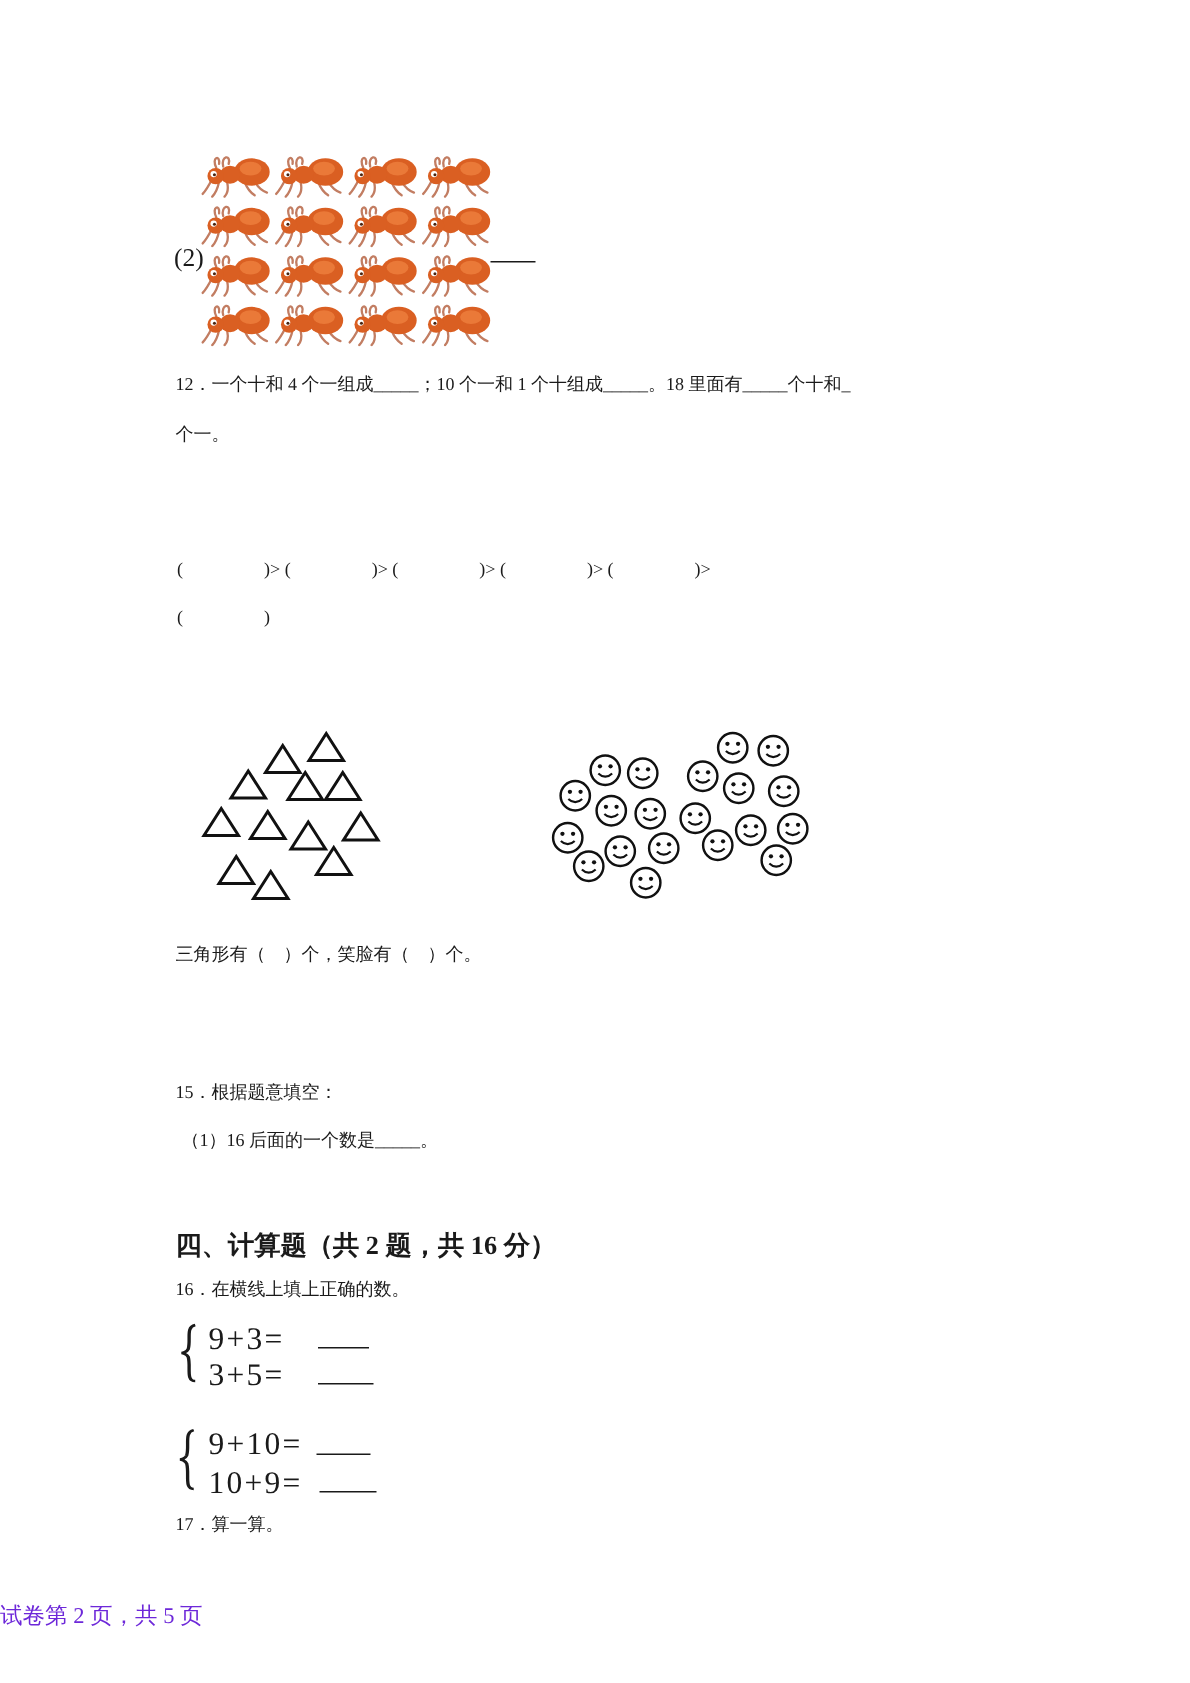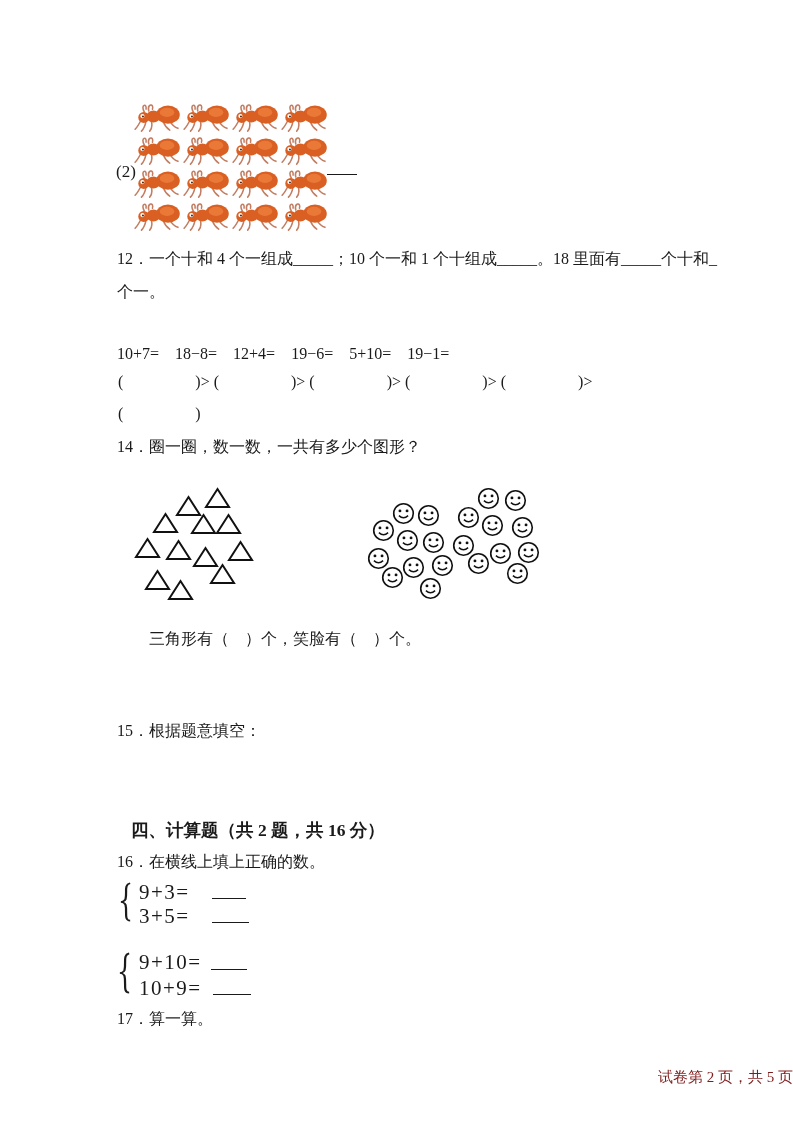--- a/index.html
+++ b/index.html
@@ -1,28 +1,28 @@
 <!DOCTYPE html>
 <html><head>
 <meta charset="utf-8">
 <style>
   html,body{margin:0;padding:0;background:#ffffff;}
   .page{
     position:relative;width:793px;height:1122px;background:#ffffff;
     font-family:"Liberation Serif","DejaVu Serif",serif;color:#1a1a1a;overflow:hidden;
   }
-  .abs{position:absolute;white-space:pre;font-size:16px;line-height:1.25;}
+  .abs{position:absolute;white-space:pre;font-size:12px;line-height:1.25;}
   .sec-title{font-weight:700;font-size:17.5px;}
   .eq{font-size:21px;letter-spacing:1.5px;}
   .blank-line{position:absolute;border-top:1.5px solid #1a1a1a;height:0;}
   .ants-grid{position:absolute;left:133px;top:101px;display:grid;grid-template-columns:repeat(4,49px);grid-auto-rows:33px;}
   .ant{width:48px;height:31px;display:block;line-height:0;}
   .shape{position:absolute;display:block;line-height:0;}
   .brace{position:absolute;line-height:0;}
-  .footer{position:absolute;left:0;top:1068px;width:100%;text-align:right;font-size:15px;color:#7f1d1d;white-space:pre;}
+  .footer{position:absolute;left:0;top:1068px;width:100%;text-align:left;font-size:15px;color:#6d28d9;white-space:pre;}
 </style>
 </head>
 <body>
 
 <div class="page">
 
   <div class="ants-grid">
       <span class="ant"><svg viewBox="0 0 52 34" width="48" height="31">
   <g fill="none" stroke="#c27d62" stroke-width="1.7" stroke-linecap="round">
     <path d="M12,12 C8,4 15,2 14,9"></path>
@@ -295,25 +295,23 @@
   <circle cx="10" cy="16.5" r="2.3" fill="#ffffff"></circle>
   <circle cx="10.6" cy="17" r="1.1" fill="#4a2410"></circle>
 </svg></span>
     </div>
   <span class="abs" style="left:116px;top:161px;font-size:17px;">(2)</span>
   <div class="blank-line" style="left:327px;top:174px;width:30px;"></div>
 
   <span class="abs" style="left:117px;top:249px;">12．一个十和 4 个一组成_____；10 个一和 1 个十组成_____。18 里面有_____个十和_</span>
   <span class="abs" style="left:117px;top:282px;">个一。</span>
 
-  <span class="abs" style="left:117px;top:344px;">10+7=    18−8=    12+4=    19−6=    5+10=    19−1=</span>
   <span class="abs" style="left:118px;top:372px;">(                  )&gt; (                  )&gt; (                  )&gt; (                  )&gt; (                  )&gt;</span>
   <span class="abs" style="left:118px;top:404px;">(                  )</span>
 
-  <span class="abs" style="left:117px;top:437px;">14．圈一圈，数一数，一共有多少个图形？</span>
   <div id="shapes-layer">
       <span class="shape" style="left: 175px; top: 495px;"><svg viewBox="0 0 27 22" width="27" height="22">
   <polygon points="13.5,2 25,20 2,20" fill="#ffffff" stroke="#111111" stroke-width="2"></polygon>
 </svg></span>
       <span class="shape" style="left: 204px; top: 487px;"><svg viewBox="0 0 27 22" width="27" height="22">
   <polygon points="13.5,2 25,20 2,20" fill="#ffffff" stroke="#111111" stroke-width="2"></polygon>
 </svg></span>
       <span class="shape" style="left: 152px; top: 512px;"><svg viewBox="0 0 27 22" width="27" height="22">
   <polygon points="13.5,2 25,20 2,20" fill="#ffffff" stroke="#111111" stroke-width="2"></polygon>
 </svg></span>
@@ -458,25 +456,26 @@
   <circle cx="15.7" cy="9.3" r="1.5" fill="#111111"></circle>
   <path d="M7.2,14.2 Q12,18.8 16.8,14.2" fill="none" stroke="#111111" stroke-width="1.5"></path>
 </svg></span>
       <span class="shape" style="left: 418.5px; top: 576.5px;"><svg viewBox="0 0 24 24" width="23" height="23">
   <circle cx="12" cy="12" r="10.2" fill="#ffffff" stroke="#111111" stroke-width="1.7"></circle>
   <circle cx="8.3" cy="9.3" r="1.5" fill="#111111"></circle>
   <circle cx="15.7" cy="9.3" r="1.5" fill="#111111"></circle>
   <path d="M7.2,14.2 Q12,18.8 16.8,14.2" fill="none" stroke="#111111" stroke-width="1.5"></path>
 </svg></span>
     </div>
-  <span class="abs" style="left:117px;top:629px;margin-left:32px;">三角形有（　）个，笑脸有（　）个。</span>
+  <span class="abs" style="left:117px;top:629px;">三角形有（　）个，笑脸有（　）个。</span>
 
   <span class="abs" style="left:117px;top:721px;">15．根据题意填空：</span>
-
-  <span class="abs sec-title" style="left:131px;top:820px;">四、计算题（共 2 题，共 16 分）</span>
+  <span class="abs" style="left:121px;top:753px;">（1）16 后面的一个数是_____。</span>
+
+  <span class="abs sec-title" style="left:117px;top:820px;">四、计算题（共 2 题，共 16 分）</span>
 
   <span class="abs" style="left:117px;top:852px;">16．在横线上填上正确的数。</span>
 
   <span class="brace" style="left:119px;top:882px;">
     <svg viewBox="0 0 14 60" width="13" height="40" preserveAspectRatio="none">
         <path d="M12,2 C5,4 9,16 7,26 C6,29 3,30 2,30 C3,30 6,31 7,34 C9,44 5,58 12,58" fill="none" stroke="#1a1a1a" stroke-width="2.4"></path>
       </svg>
   </span>
   <span class="abs eq" style="left:139px;top:879px;">9+3=</span>
   <div class="blank-line" style="left:212px;top:898px;width:34px;"></div>

